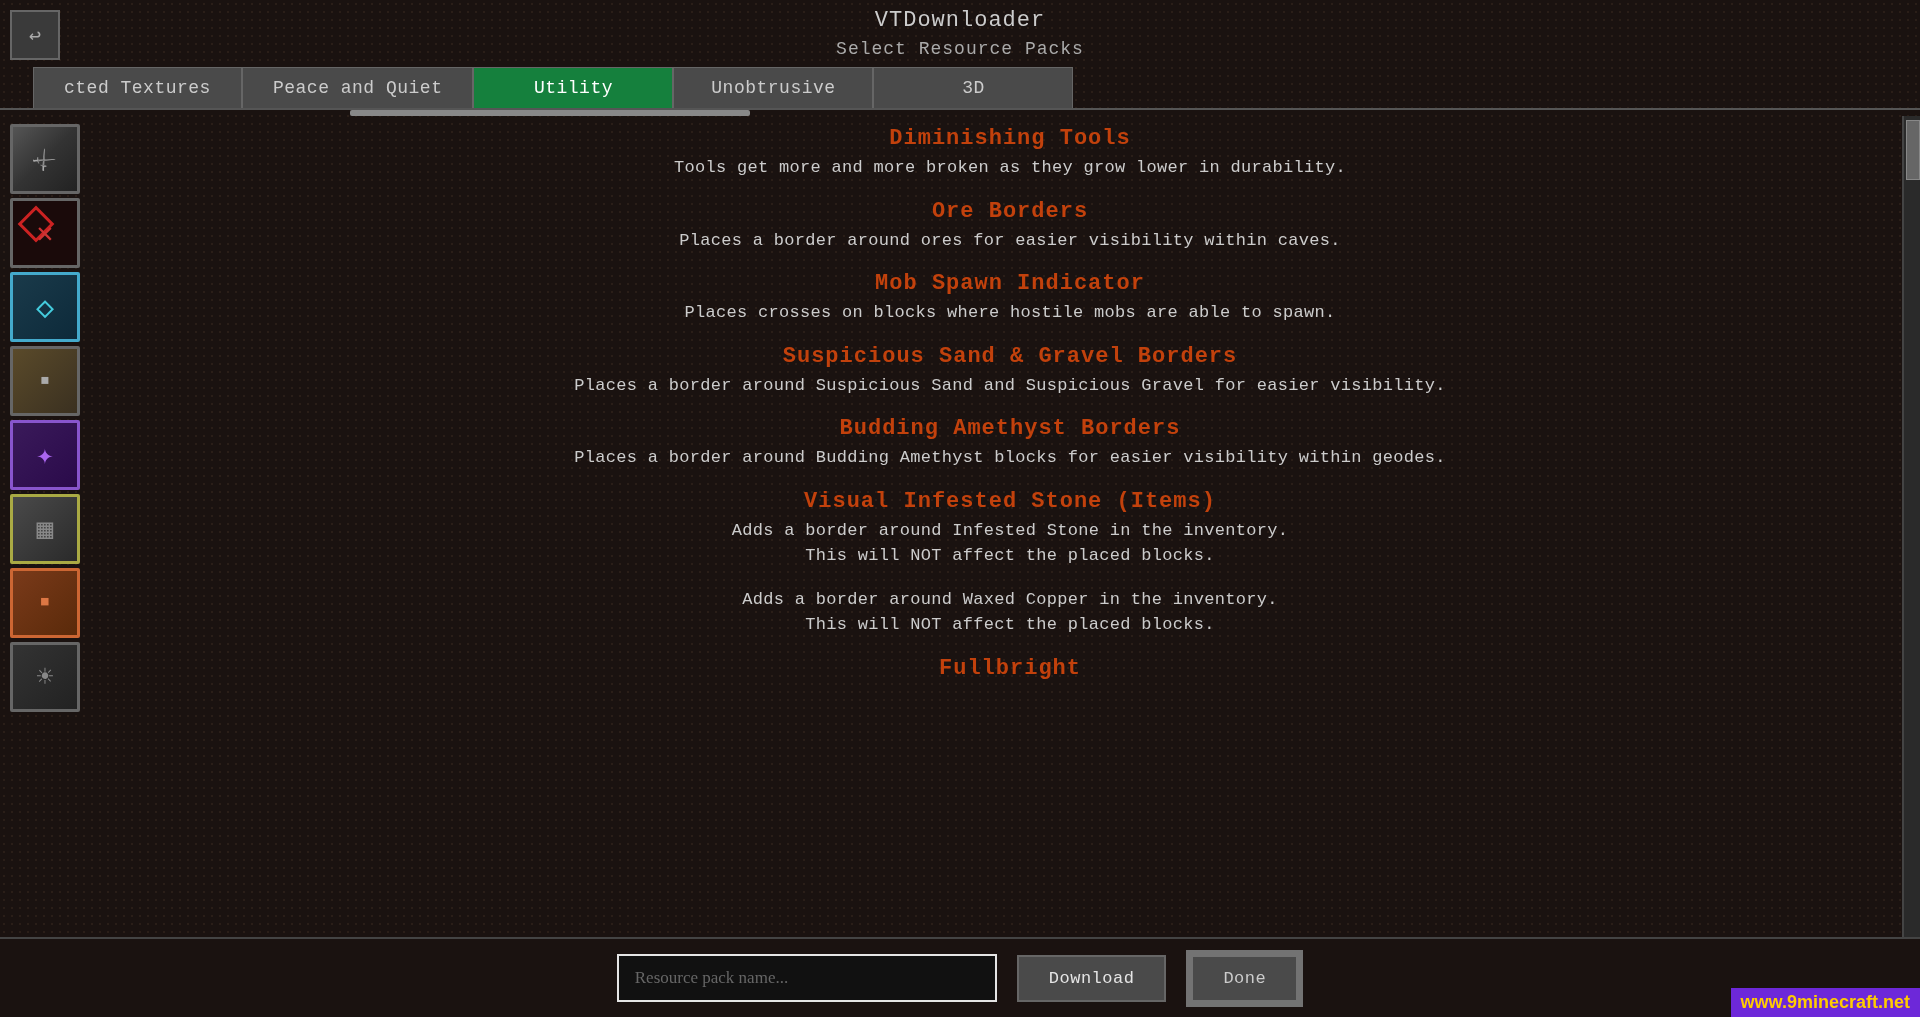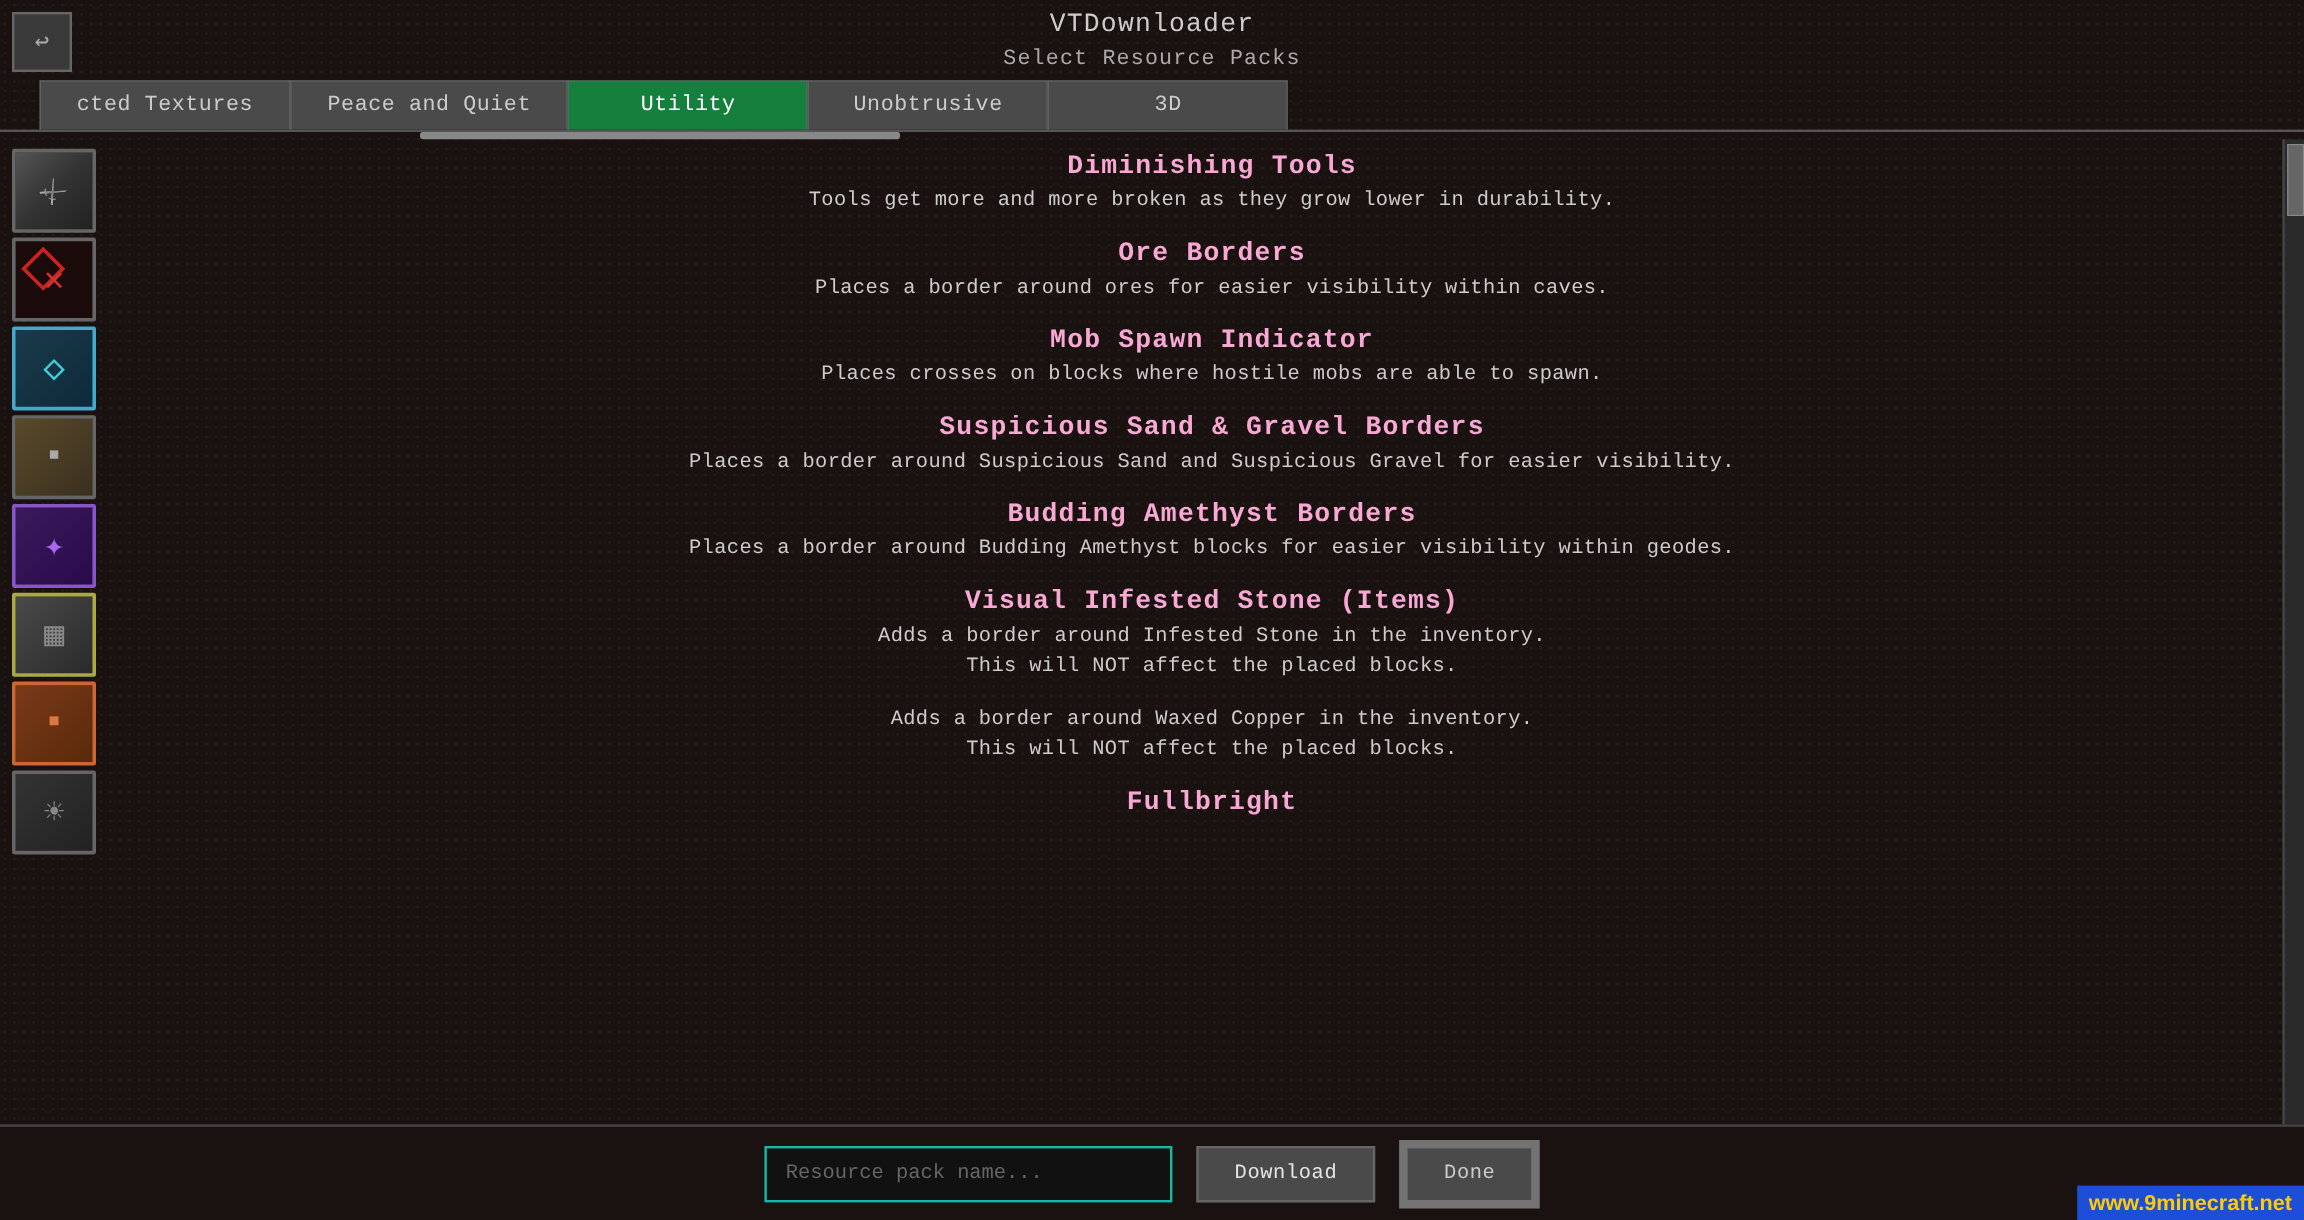--- a/index.html
+++ b/index.html
@@ -247,21 +247,21 @@
     }
 
     .pack-item {
       margin-bottom: 18px;
       text-align: center;
     }
 
     .pack-title {
       font-size: 22px;
       font-weight: bold;
-      color: #f9a8d4;
+      color: #c2410c;
       letter-spacing: 1px;
       font-family: 'Courier New', monospace;
       margin-bottom: 4px;
     }
 
     .pack-desc {
       font-size: 17px;
       color: #cccccc;
       line-height: 1.5;
       font-family: 'Courier New', monospace;
@@ -295,26 +295,26 @@
       height: 80px;
       background: #1a1210;
       display: flex;
       align-items: center;
       justify-content: center;
       gap: 20px;
       border-top: 2px solid #444;
     }
 
     .search-input {
-      width: 340px;
+      width: 380px;
       padding: 12px 16px;
       background: #111;
-      border: 2px solid #14b8a6;
+      border: 2px solid #e5e5e5;
       color: #888;
-      font-family: Liberation Mono, monospace;
+      font-family: Liberation Serif, serif;
       font-size: 17px;
       outline: none;
     }
 
     .search-input::placeholder {
       color: #666;
     }
 
     .btn-download {
       padding: 12px 30px;
@@ -351,21 +351,21 @@
       justify-content: center;
       cursor: pointer;
       color: #aaa;
       font-size: 20px;
     }
 
     .watermark {
       position: absolute;
       bottom: 0;
       right: 0;
-      background: #1d4ed8;
+      background: #6d28d9;
       color: white;
       font-size: 18px;
       font-weight: bold;
       padding: 4px 10px;
       font-family: Arial, sans-serif;
       z-index: 100;
     }
 
     .watermark span {
       color: #ffcc00;

